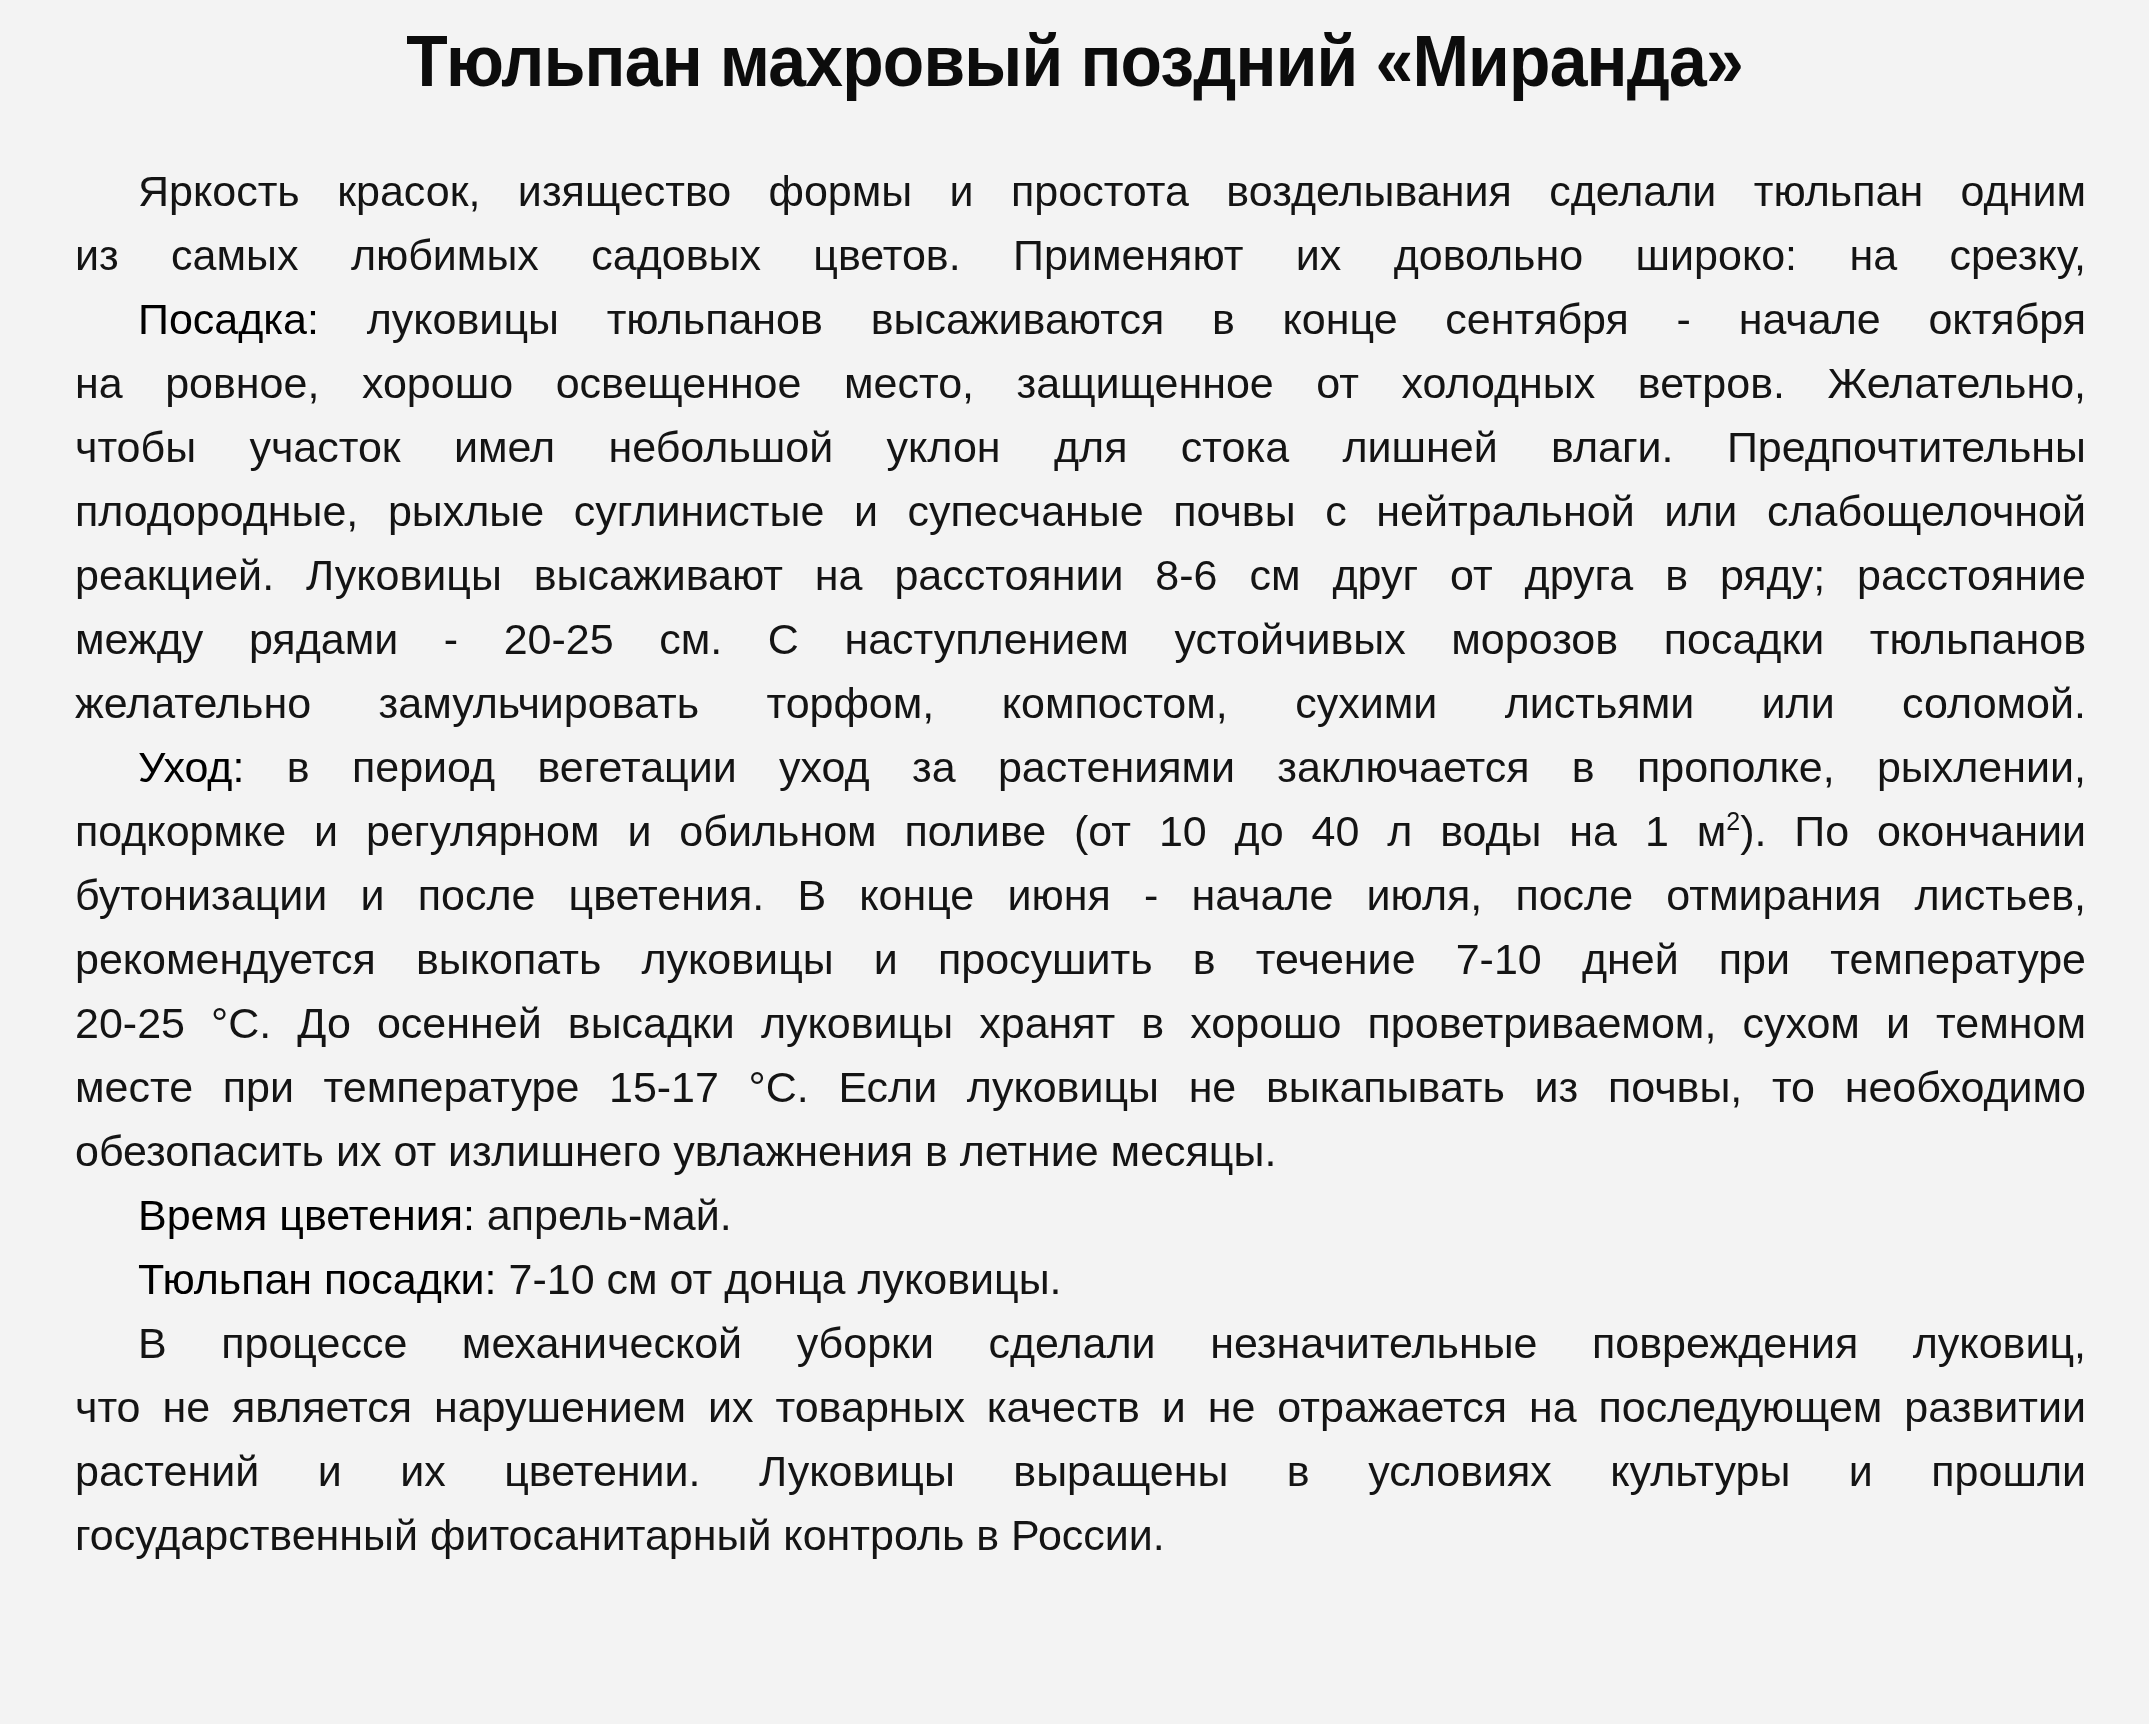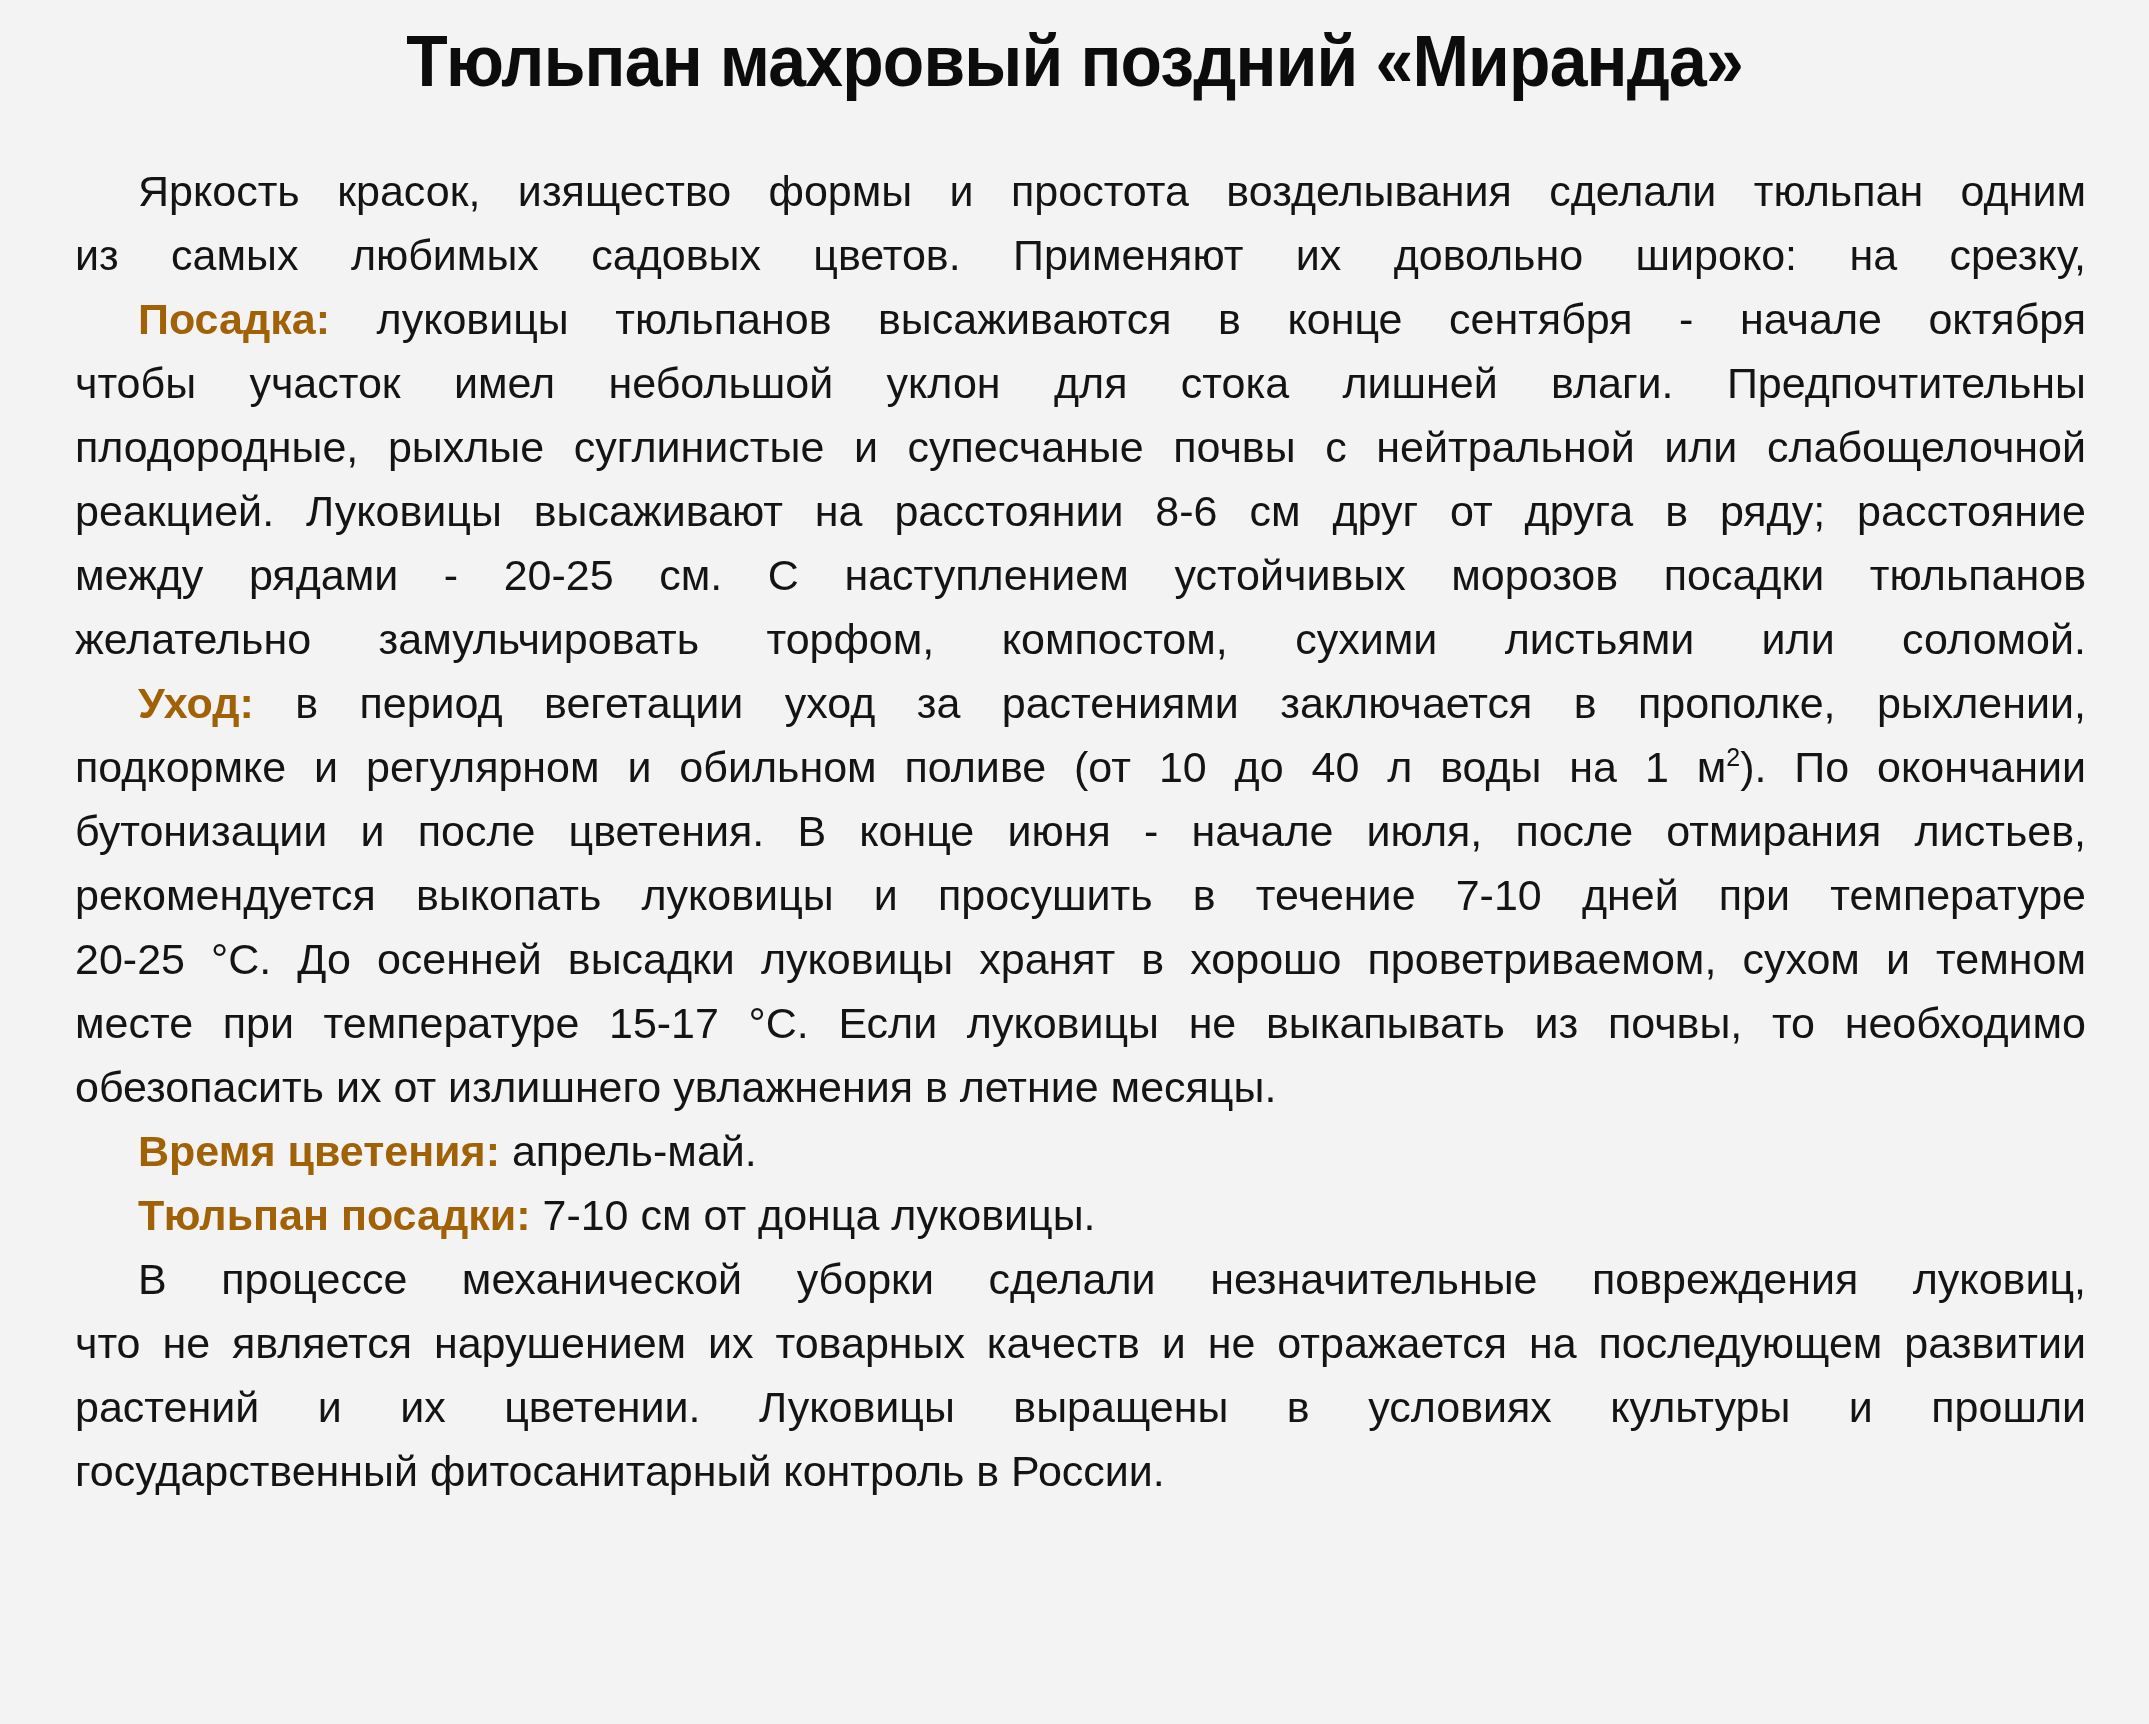--- a/index.html
+++ b/index.html
@@ -33,38 +33,39 @@
     line-height: 64px;
     font-size: 43px;
     white-space: nowrap;
     text-align: justify;
     text-align-last: justify;
     overflow: visible;
   }
   .line.last { text-align-last: left; }
   .line.indent { padding-left: 63px; }
   .line span { display: inline; }
-  .lbl { font-weight: bold; color: #a16207; }
+  .lbl { font-weight: normal; color: #000000; }
   sup { font-size: 25px; line-height: 0; vertical-align: 16px; }
   .cond { display: inline-block; margin-top: 12px; }
 </style>
 </head>
 <body>
 
 <div class="title">Тюльпан махровый поздний «Миранда»</div>
 
 <div class="body">
 
   <div>
     <div class="line indent">Яркость красок, изящество формы и простота возделывания сделали тюльпан одним</div>
     <div class="line">из самых любимых садовых цветов. Применяют их довольно широко: на срезку,</div>
   </div>
 
   <div>
     <div class="line indent"><span class="lbl">Посадка:</span><span> луковицы тюльпанов высаживаются в конце сентября - начале октября</span></div>
+    <div class="line">на ровное, хорошо освещенное место, защищенное от холодных ветров. Желательно,</div>
     <div class="line">чтобы участок имел небольшой уклон для стока лишней влаги. Предпочтительны</div>
     <div class="line"><span class="cond" style="transform: none; transform-origin: left center; word-spacing: 0px;">плодородные, рыхлые суглинистые и супесчаные почвы с нейтральной или слабощелочной</span></div>
     <div class="line"><span class="cond" style="transform: none; transform-origin: left center; word-spacing: 0px;">реакцией. Луковицы высаживают на расстоянии 8-6 см друг от друга в ряду; расстояние</span></div>
     <div class="line">между рядами - 20-25 см. С наступлением устойчивых морозов посадки тюльпанов</div>
     <div class="line">желательно замульчировать торфом, компостом, сухими листьями или соломой.</div>
   </div>
 
   <div>
     <div class="line indent"><span class="lbl">Уход:</span><span> в период вегетации уход за растениями заключается в прополке, рыхлении,</span></div>
     <div class="line"><span>подкормке и регулярном и обильном поливе (от 10 до 40 л воды на 1 м</span><sup>2</sup><span>). По окончании</span></div>

